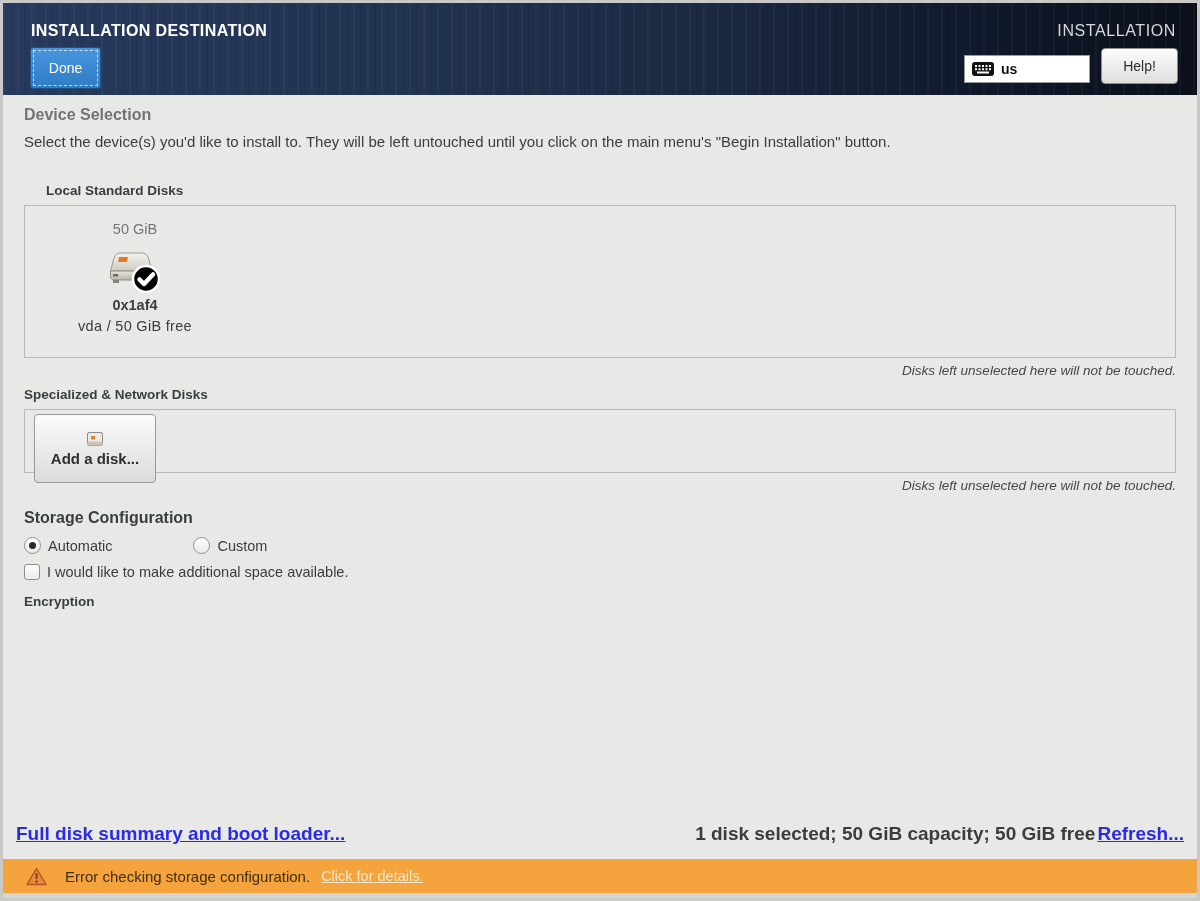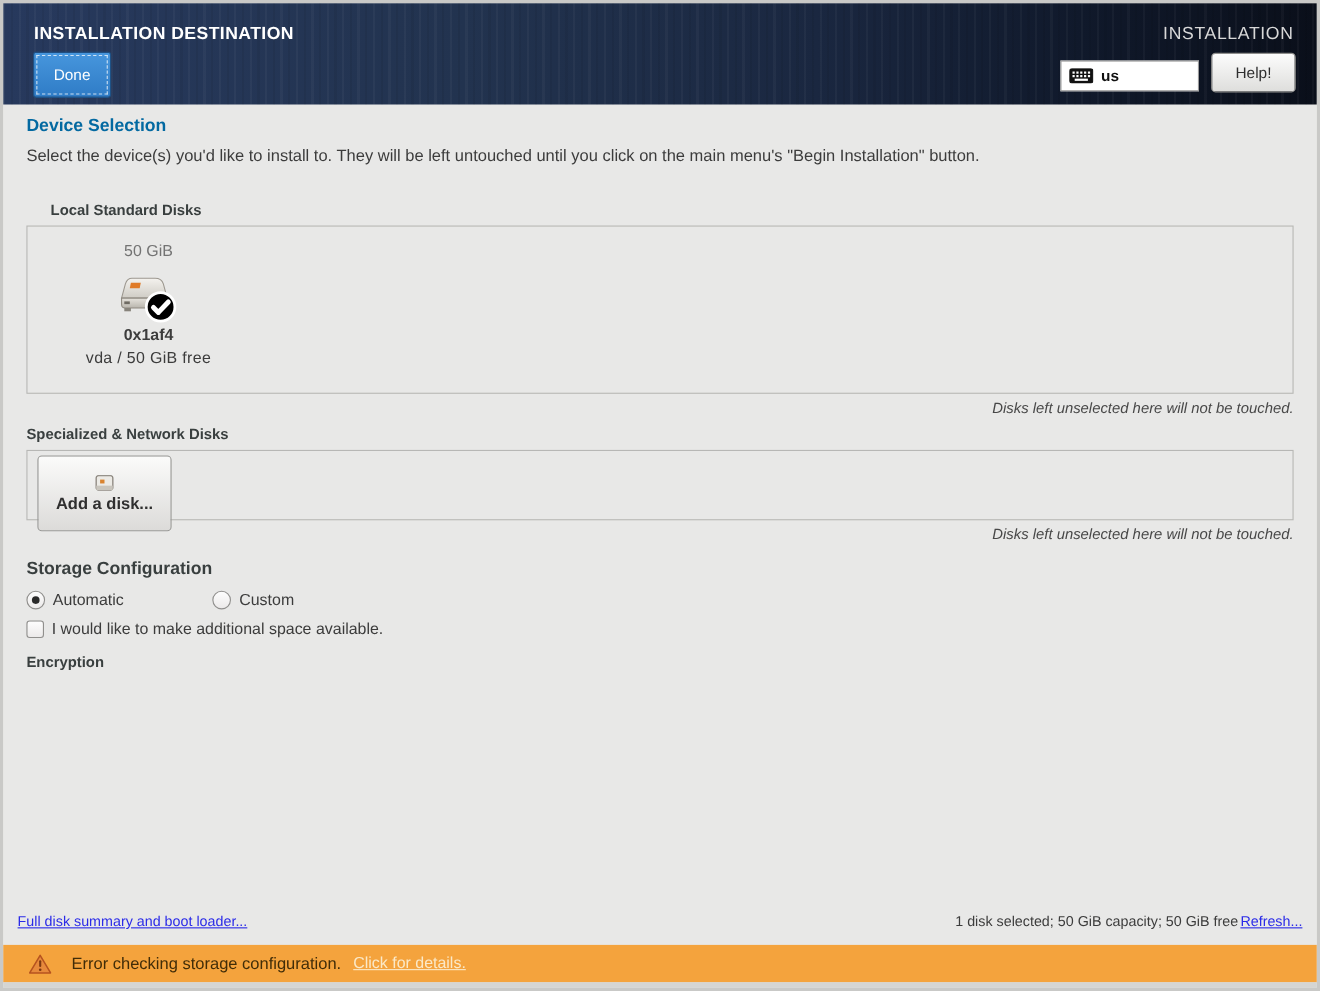--- a/index.html
+++ b/index.html
@@ -61,21 +61,21 @@
   }
 
   
   .content {
     flex: 1 1 auto;
     display: flex; flex-direction: column;
     padding: 0 21px;
     background: #e8e8e7;
     color: #3c3c3c;
   }
-  .section-heading { font-size: 16px; font-weight: bold; color: #0369a1; margin-top: 11px; }
+  .section-heading { font-size: 16px; font-weight: bold; color: #737373; margin-top: 11px; }
   .description { font-size: 15px; color: #3c3c3c; margin-top: 9px; }
   .group-label { font-size: 13.5px; font-weight: bold; color: #393f3f; }
   .lbl-local { margin-top: 33px; padding-left: 22px; }
   .panel {
     border: 1px solid #b7b7b5;
     background: #e8e8e7;
     margin-top: 7px;
   }
   .panel-disks { height: 153px; padding: 10px 0 0 30px; }
   .disk-tile {
@@ -119,21 +119,22 @@
     cursor: pointer; flex: 0 0 16px;
   }
   .enc-label { font-size: 13.5px; font-weight: bold; color: #393f3f; margin-top: 14px; }
   .hint { font-size: 14.5px; font-style: italic; color: #a9a9a7; margin-left: 6px; }
   .spacer { flex: 1 1 auto; }
 
   
   .footer-row {
     display: flex; justify-content: space-between; align-items: baseline;
     margin: 0 -8px 14px -8px;
-    font-size: 13px;
+    font-size: 19px;
+    font-weight: bold;
   }
   a.link { color: #2a2ae8; text-decoration: underline; cursor: pointer; }
   .footer-right { color: #3c3c3c; display: flex; gap: 2px; align-items: baseline; }
 
   
   .error-bar {
     flex: 0 0 34px; height: 34px;
     background: #f4a33d;
     display: flex; align-items: center;
     padding-left: 23px;

